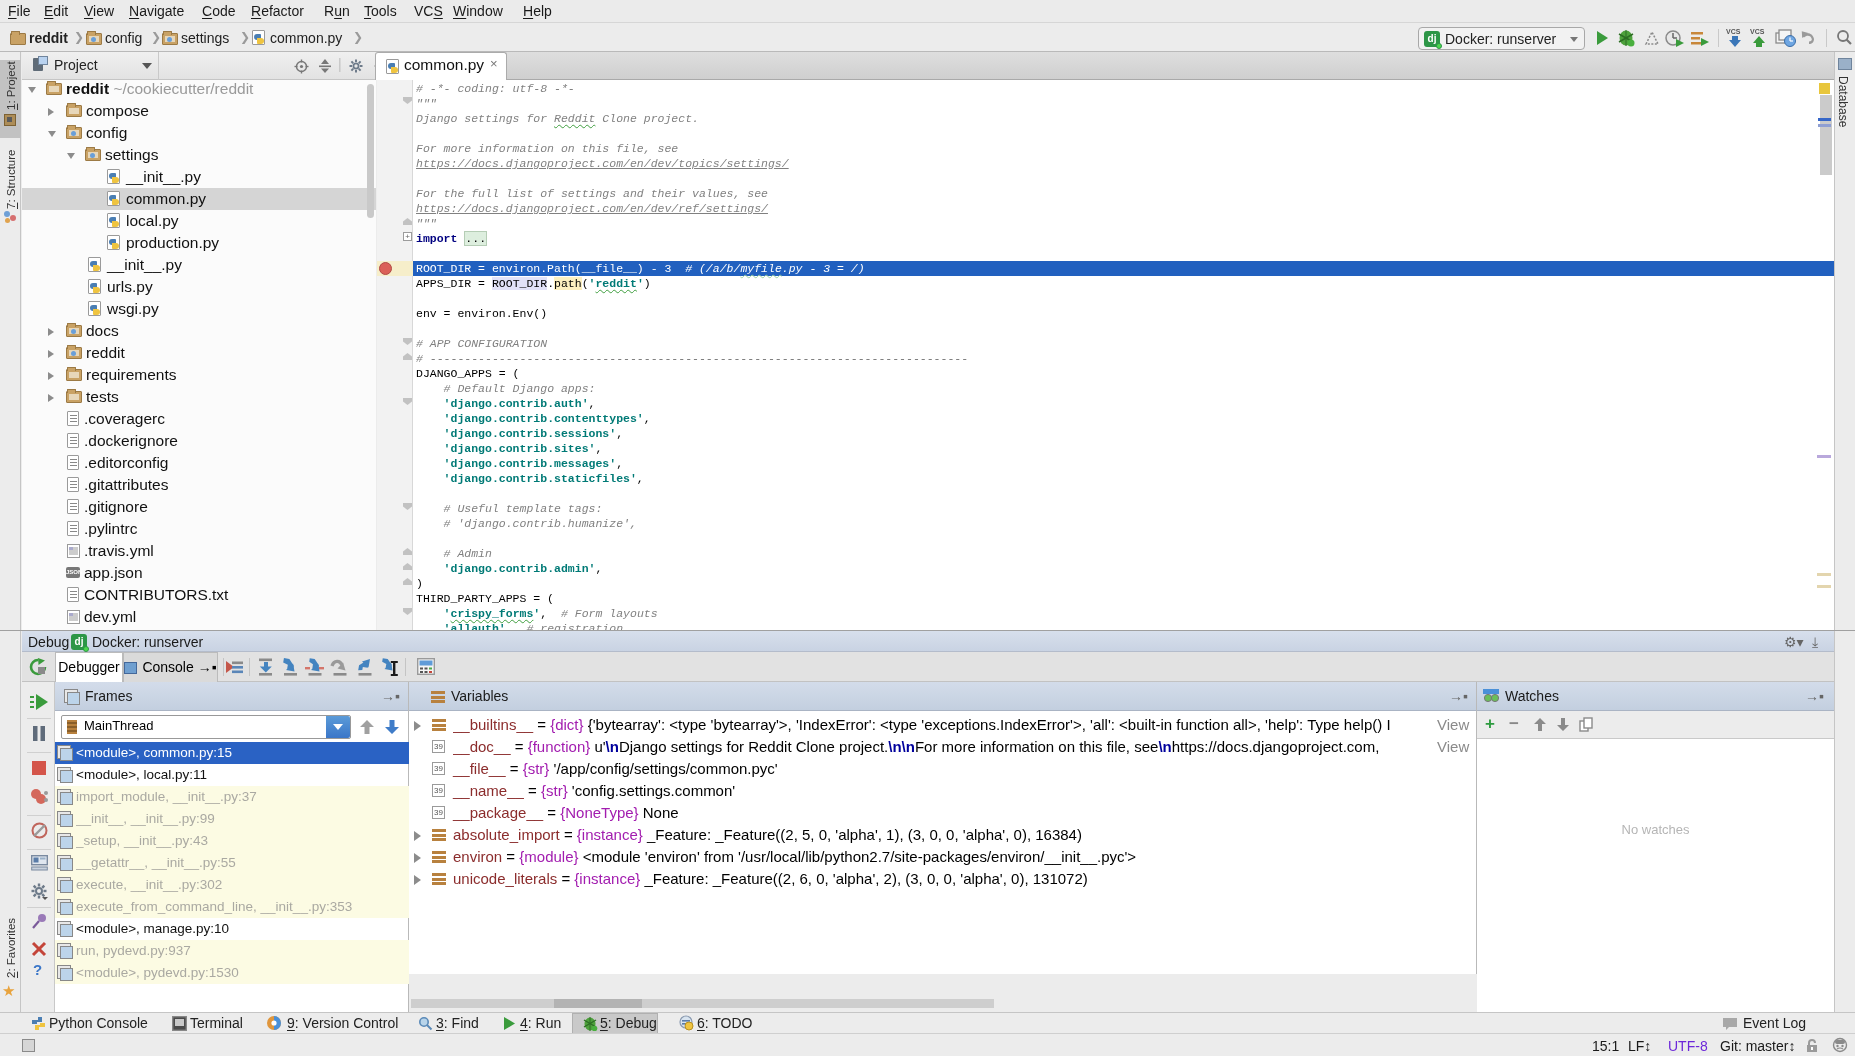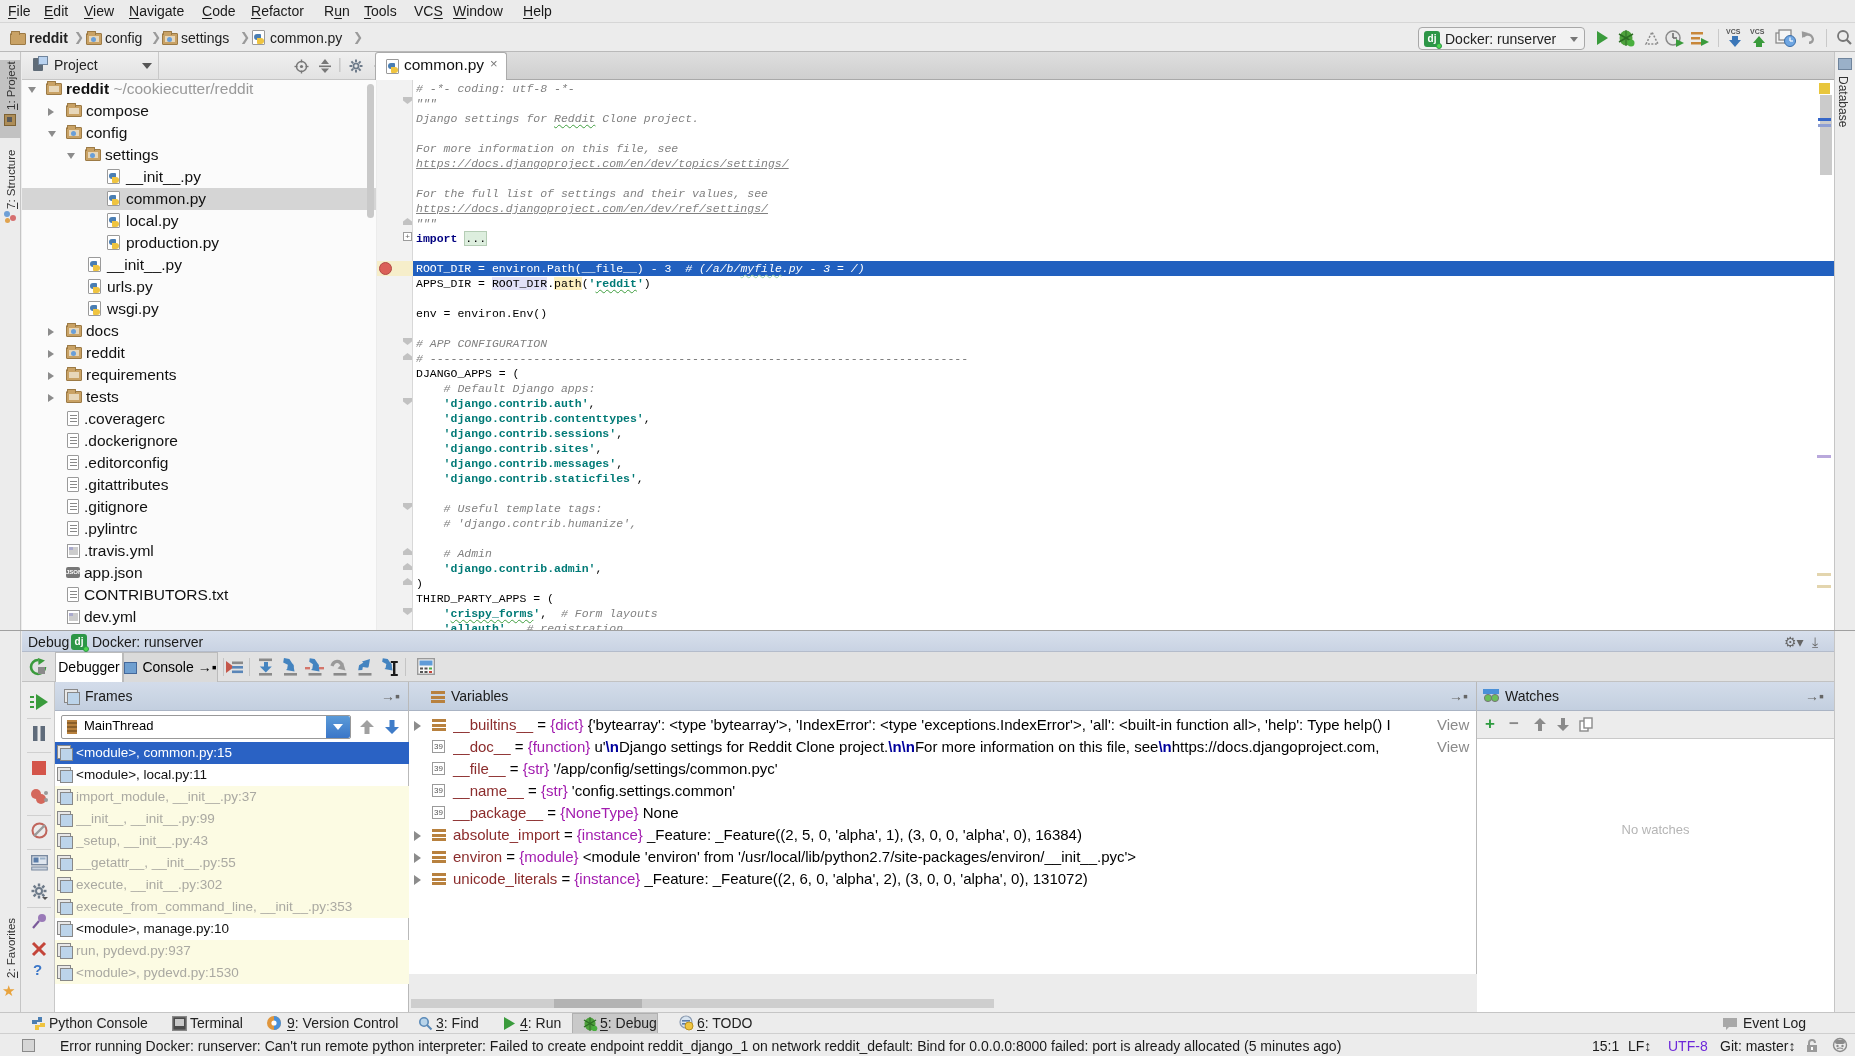--- a/index.html
+++ b/index.html
@@ -784,21 +784,20 @@
         <circle cx="11" cy="11" r="4" fill="#efc440" stroke="#b89020"></circle>
       </svg>
   <span class="sbtn" style="left:697px;"><u>6</u>: TODO</span>
   <svg style="position:absolute; left:1722px; top:4px;" width="16" height="14">
         <path d="M1,1 h14 v9 h-8 l-3,3 v-3 h-3 Z" fill="#a8a8a8"></path>
       </svg>
   <span class="sbtn" style="left:1743px;">Event Log</span>
 </div>
 <div class="abs" id="msgbar">
   <span style="position:absolute; left:22px; top:5px; width:13px; height:13px; background:#d6d6d6; border:1px solid #8a8a8a;"></span>
-  <span style="position:absolute; left:60px; top:4px;">Error running Docker: runserver: Can't run remote python interpreter: Failed to create endpoint reddit_django_1 on network reddit_default: Bind for 0.0.0.0:8000 failed: port is already allocated (5 minutes ago)</span>
   <span style="position:absolute; left:1592px; top:4px;">15:1</span>
   <span style="position:absolute; left:1628px; top:4px;">LF↕</span>
   <span style="position:absolute; left:1668px; top:4px; color:#6d28d9;">UTF-8</span>
   <span style="position:absolute; left:1720px; top:4px;">Git: master↕</span>
   <svg style="position:absolute; left:1805px; top:4px;" width="14" height="15">
         <rect x="2" y="7" width="10" height="7" fill="#9a9a9a"></rect>
         <path d="M4,7 v-2 a3,3 0 0 1 6,0" fill="none" stroke="#9a9a9a" stroke-width="2"></path>
         <rect x="6" y="9" width="2" height="3" fill="#fff"></rect>
       </svg>
   <svg style="position:absolute; left:1832px; top:3px;" width="16" height="16">

